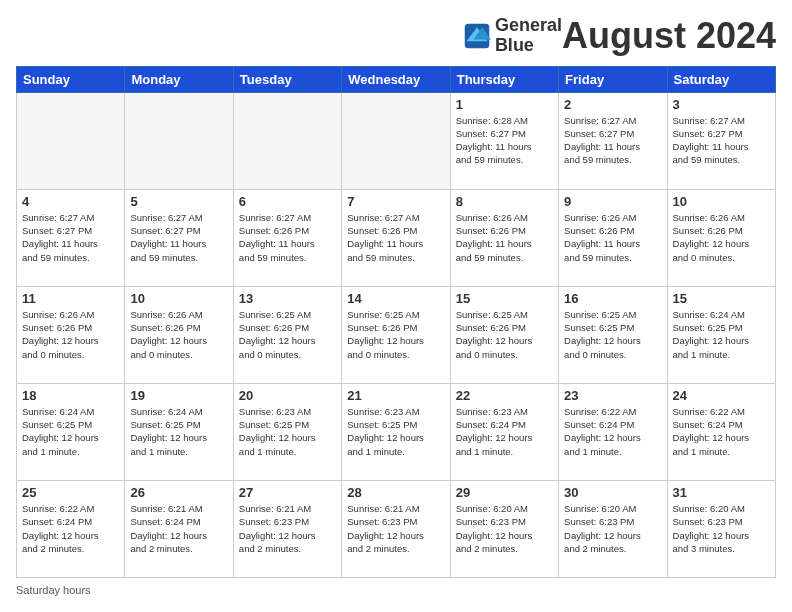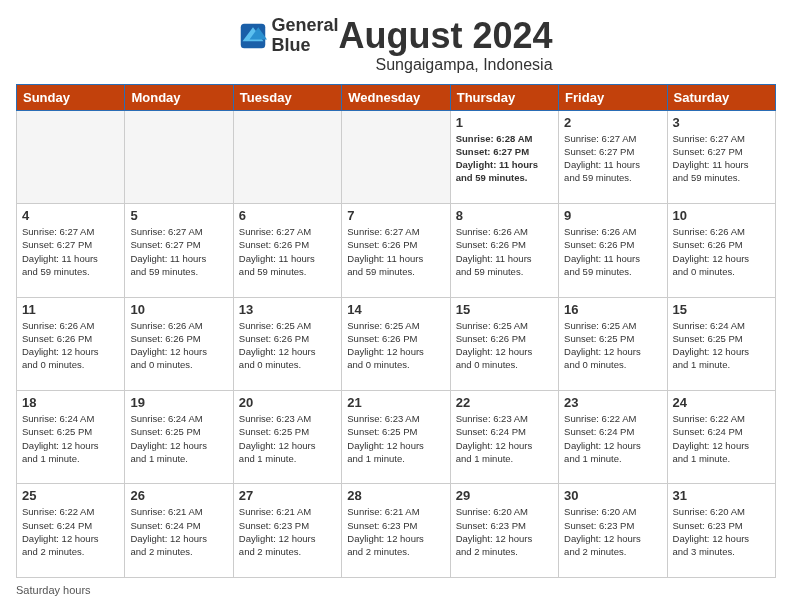--- a/index.html
+++ b/index.html
@@ -12,21 +12,21 @@
     }
     .page {
       width: 792px;
       height: 612px;
       padding: 16px;
       display: flex;
       flex-direction: column;
     }
     .header {
       display: flex;
-      justify-content: center;
+      justify-content: flex-end;
       align-items: flex-start;
       margin-bottom: 10px;
     }
     .logo {
       display: flex;
       align-items: center;
       gap: 4px;
     }
     .logo-text {
       font-size: 18px;
@@ -55,21 +55,21 @@
       color: #333;
     }
     .calendar {
       flex: 1;
       border: 1px solid #ccc;
       border-collapse: collapse;
       width: 100%;
       table-layout: fixed;
     }
     .calendar th {
-      background: #c2410c;
+      background: #1d4ed8;
       color: #fff;
       text-align: left;
       padding: 5px 6px;
       font-size: 13px;
       border: 1px solid #2a6db5;
     }
     .calendar td {
       vertical-align: top;
       border: 1px solid #ccc;
       padding: 4px 5px;
@@ -111,21 +111,20 @@
         <polygon points="16,6 28,22 4,22" fill="#5bbfef"></polygon>
         <polygon points="22,6 32,20 12,20" fill="#2a90d0"></polygon>
       </svg>
       <div class="logo-text">
         <span>General</span>
         <span>Blue</span>
       </div>
     </div>
     <div class="title-block">
       <div class="main-title">August 2024</div>
-      <div class="subtitle">Sungaigampa, Indonesia</div>
     </div>
   </div>
 
   <table class="calendar">
     <thead>
       <tr>
       <th>Sunday</th>
           <th>Monday</th>
           <th>Tuesday</th>
           <th>Wednesday</th>
@@ -135,21 +134,21 @@
         </tr>
     </thead>
     <tbody id="calendar-body">
     <tr>
           <td class="empty"></td>
           <td class="empty"></td>
           <td class="empty"></td>
           <td class="empty"></td>
           <td>
             <span class="day-num">1</span>
-            <div class="day-info" style="white-space: pre-line; font-weight: bold;">Sunrise: 6:28 AM
+            <div class="day-info" style="white-space: pre-line;">Sunrise: 6:28 AM
 Sunset: 6:27 PM
 Daylight: 11 hours
 and 59 minutes.</div>
           </td>
           <td>
             <span class="day-num">2</span>
             <div class="day-info" style="white-space: pre-line;">Sunrise: 6:27 AM
 Sunset: 6:27 PM
 Daylight: 11 hours
 and 59 minutes.</div>

